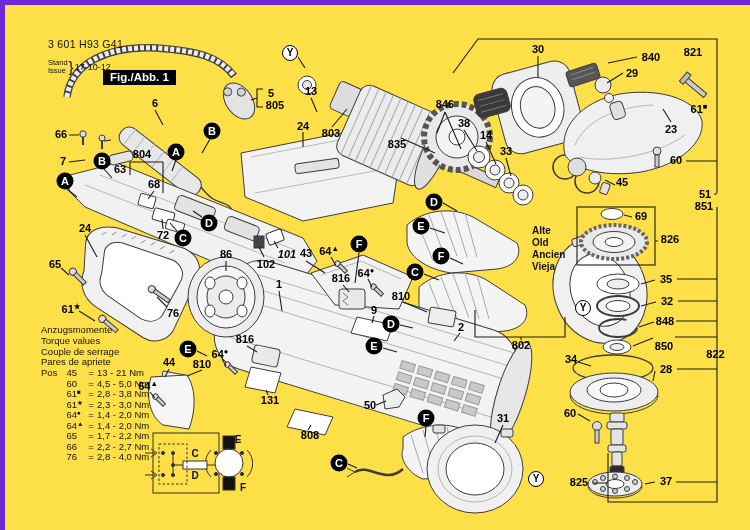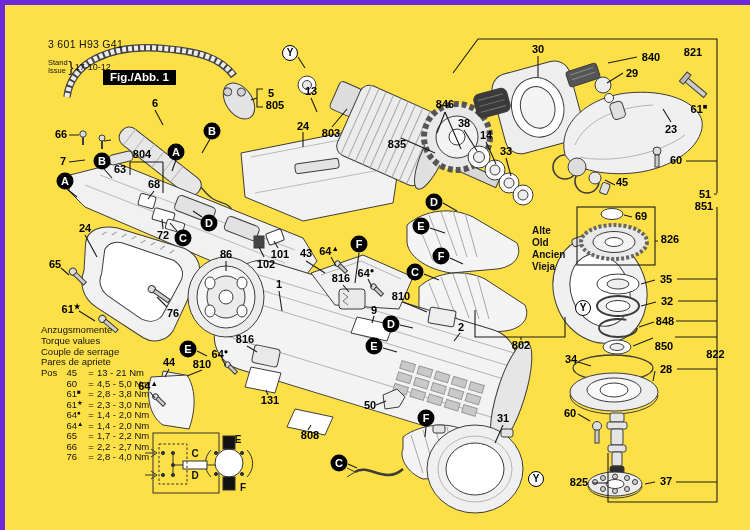--- a/index.html
+++ b/index.html
@@ -467,21 +467,21 @@
       <span class="callout" style="left: 168px; top: 308px;">76</span>
       <span class="callout" style="left: 298px; top: 121px;">24</span>
       <span class="callout" style="left: 326px; top: 128px;">803</span>
       <span class="callout" style="left: 392px; top: 139px;">835</span>
       <span class="callout" style="left: 440px; top: 99px;">846</span>
       <span class="callout" style="left: 459px; top: 118px;">38</span>
       <span class="callout" style="left: 481px; top: 130px;">14</span>
       <span class="callout" style="left: 501px; top: 146px;">33</span>
       <span class="callout" style="left: 221px; top: 249px;">86</span>
       <span class="callout" style="left: 261px; top: 259px;">102</span>
-      <span class="callout" style="left: 275px; top: 249px;">101</span>
+      <span class="callout" style="left: 282px; top: 249px; font-style: italic;">101</span>
       <span class="callout" style="left: 301px; top: 248px;">43</span>
       <span class="callout" style="left: 324px; top: 245px;">64<sup>▲</sup></span>
       <span class="callout" style="left: 336px; top: 273px;">816</span>
       <span class="callout" style="left: 361px; top: 267px;">64<sup>●</sup></span>
       <span class="callout" style="left: 274px; top: 279px;">1</span>
       <span class="callout" style="left: 396px; top: 291px;">810</span>
       <span class="callout" style="left: 369px; top: 305px;">9</span>
       <span class="callout" style="left: 240px; top: 334px;">816</span>
       <span class="callout" style="left: 215px; top: 348px;">64<sup>●</sup></span>
       <span class="callout" style="left: 164px; top: 357px;">44</span>

